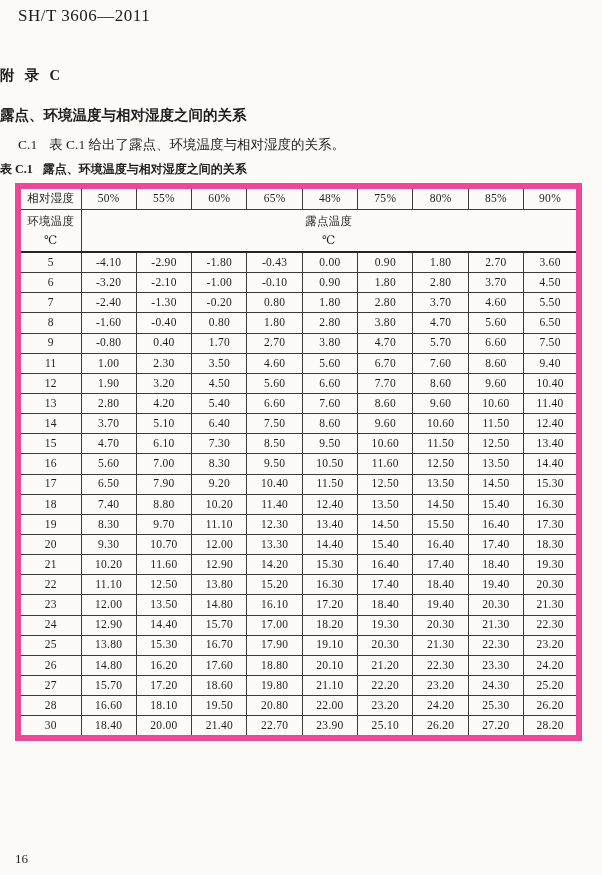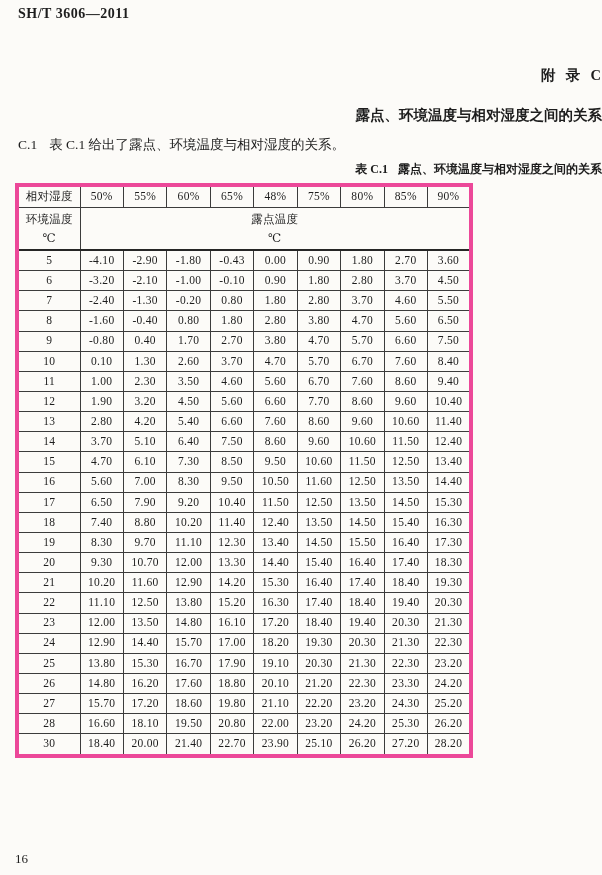--- a/index.html
+++ b/index.html
@@ -10,25 +10,25 @@
     margin: 0 auto;
     background: #fcfbf8;
     font-family: "Liberation Serif", "DejaVu Serif", serif;
     color: #1d1d1d;
     overflow: hidden;
   }
   .doc-number {
     position: absolute;
     top: 6px;
     left: 18px;
-    font-size: 14px;
-    font-weight: bold;
+    font-size: 17px;
+    font-weight: normal;
     letter-spacing: 0.5px;
   }
-  .centered { position: absolute; left: 0; width: 100%; text-align: right; }
+  .centered { position: absolute; left: 0; width: 100%; text-align: left; }
   .appendix-title {
     top: 66px;
     font-size: 14.5px;
     font-weight: bold;
     white-space: pre;
     letter-spacing: 1px;
   }
   .appendix-subtitle {
     top: 88px;
     font-size: 13.5px;
@@ -49,24 +49,24 @@
   .table-caption {
     top: 161px;
     font-size: 12px;
     font-weight: bold;
   }
   .table-caption .caption-label { margin-right: 10px; }
   table.dew-table {
     position: absolute;
     top: 183px;
     left: 15px;
-    width: 458px;
+    width: 567px;
     border-collapse: collapse;
     table-layout: fixed;
-    border: 4px solid #ec4899;
+    border: 6px solid #ec4899;
     font-size: 11.5px;
     background: #fcfbf8;
   }
   table.dew-table td {
     border: 1px solid #3c3c3c;
     text-align: center;
     vertical-align: middle;
     padding: 0;
     height: 19.15px;
     line-height: 1;
@@ -193,32 +193,20 @@
           <td>0.40</td>
           <td>1.70</td>
           <td>2.70</td>
           <td>3.80</td>
           <td>4.70</td>
           <td>5.70</td>
           <td>6.60</td>
           <td>7.50</td>
         </tr>
         <tr>
-          <td>10</td>
-          <td>0.10</td>
-          <td>1.30</td>
-          <td>2.60</td>
-          <td>3.70</td>
-          <td>4.70</td>
-          <td>5.70</td>
-          <td>6.70</td>
-          <td>7.60</td>
-          <td>8.40</td>
-        </tr>
-        <tr>
           <td>11</td>
           <td>1.00</td>
           <td>2.30</td>
           <td>3.50</td>
           <td>4.60</td>
           <td>5.60</td>
           <td>6.70</td>
           <td>7.60</td>
           <td>8.60</td>
           <td>9.40</td>

